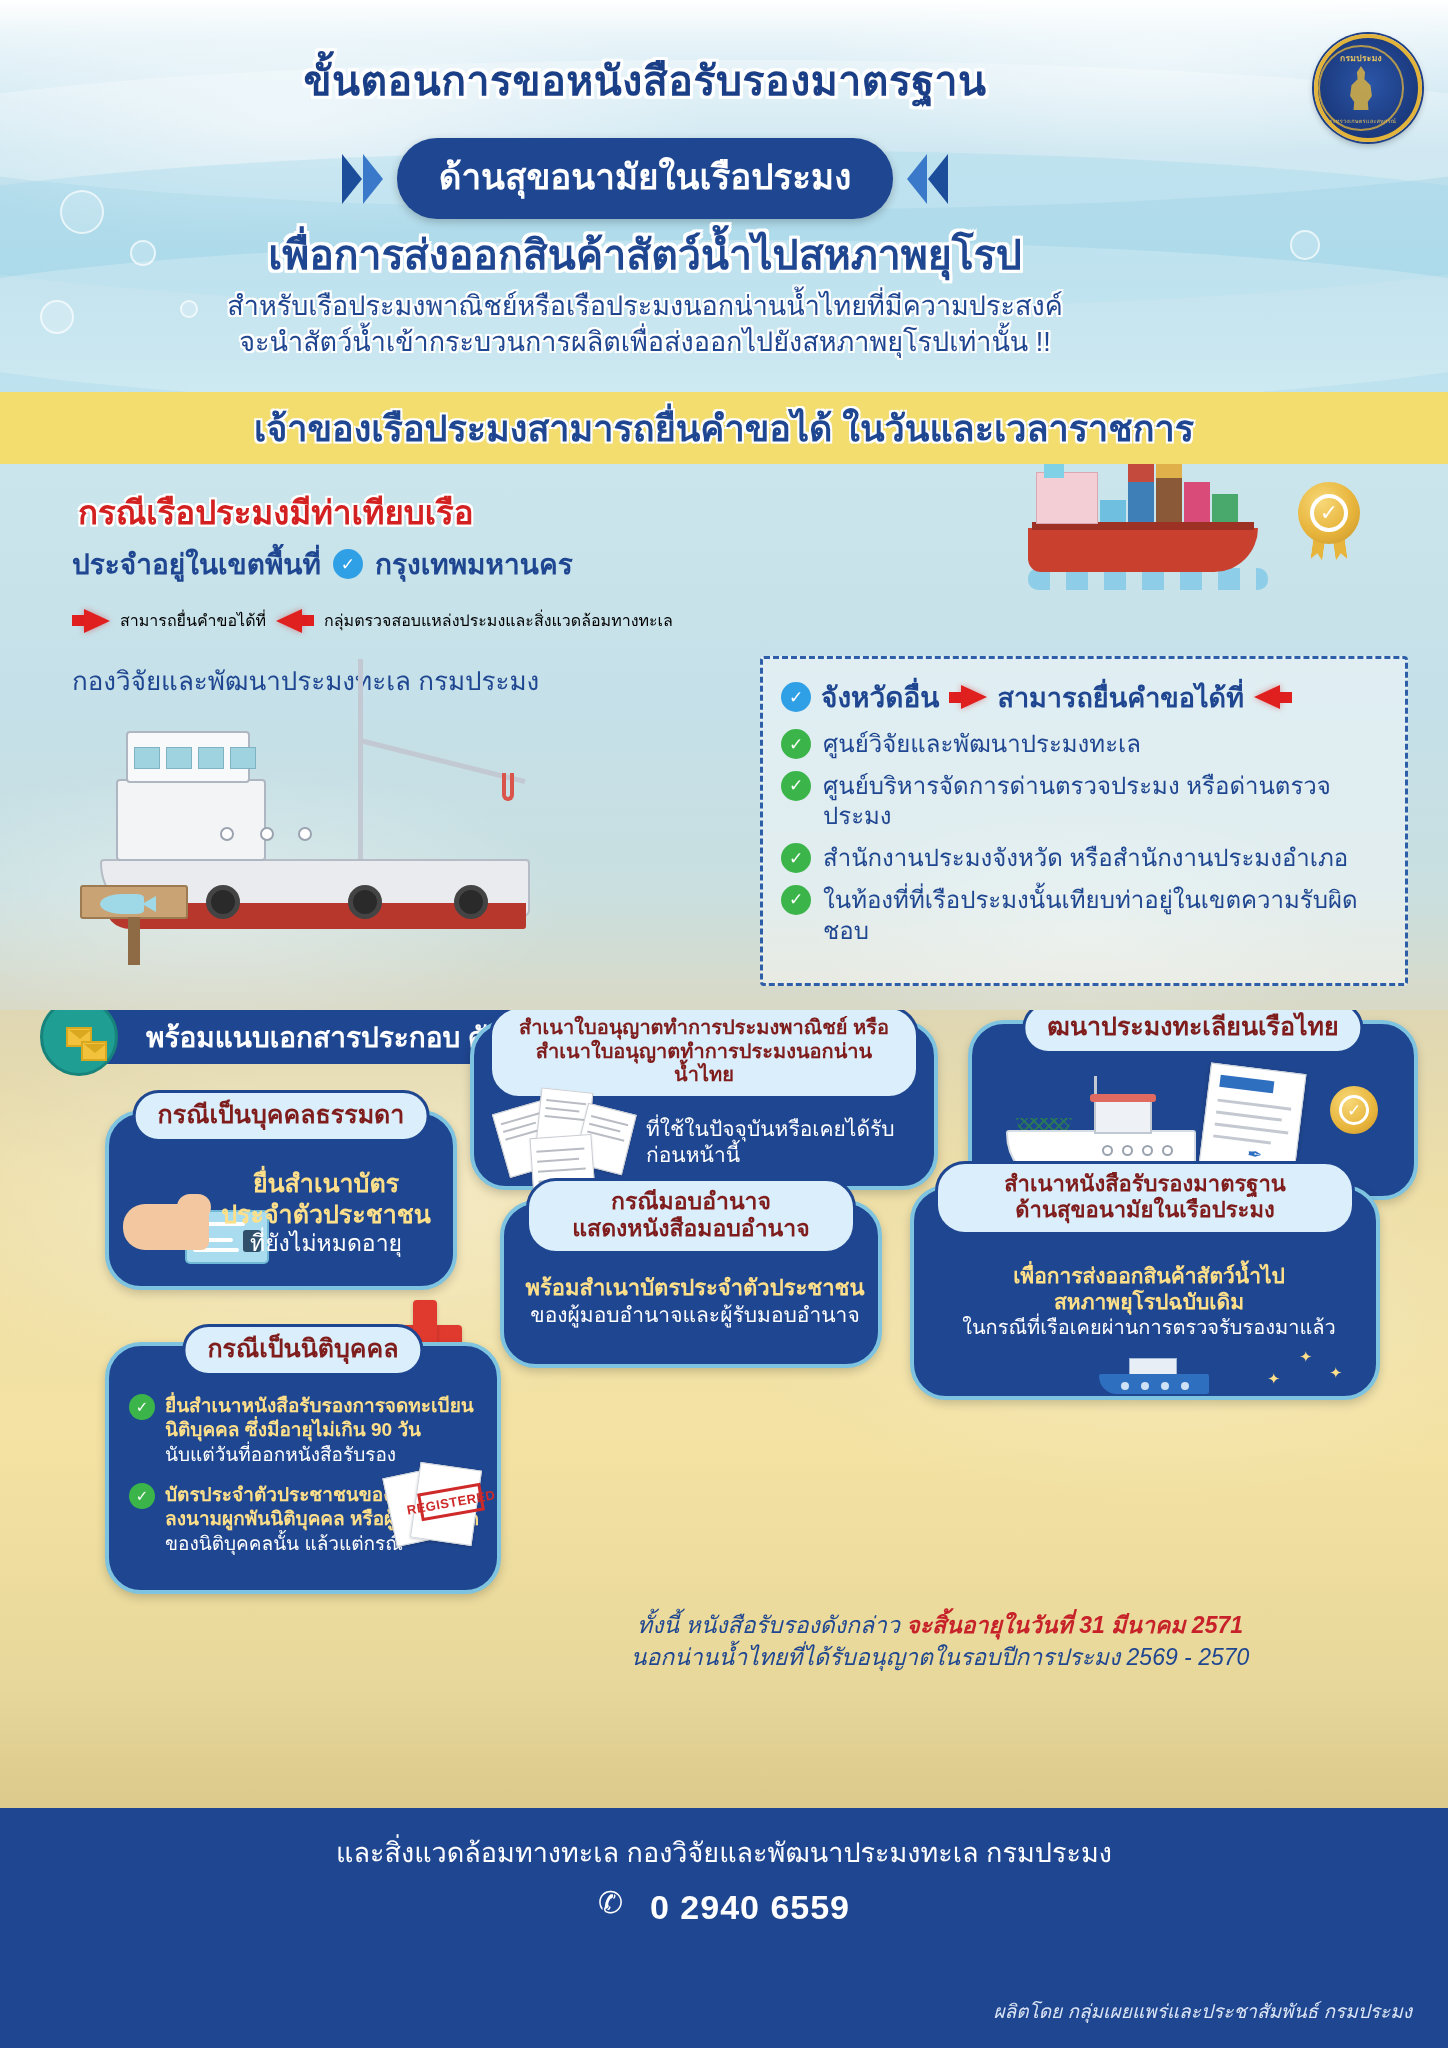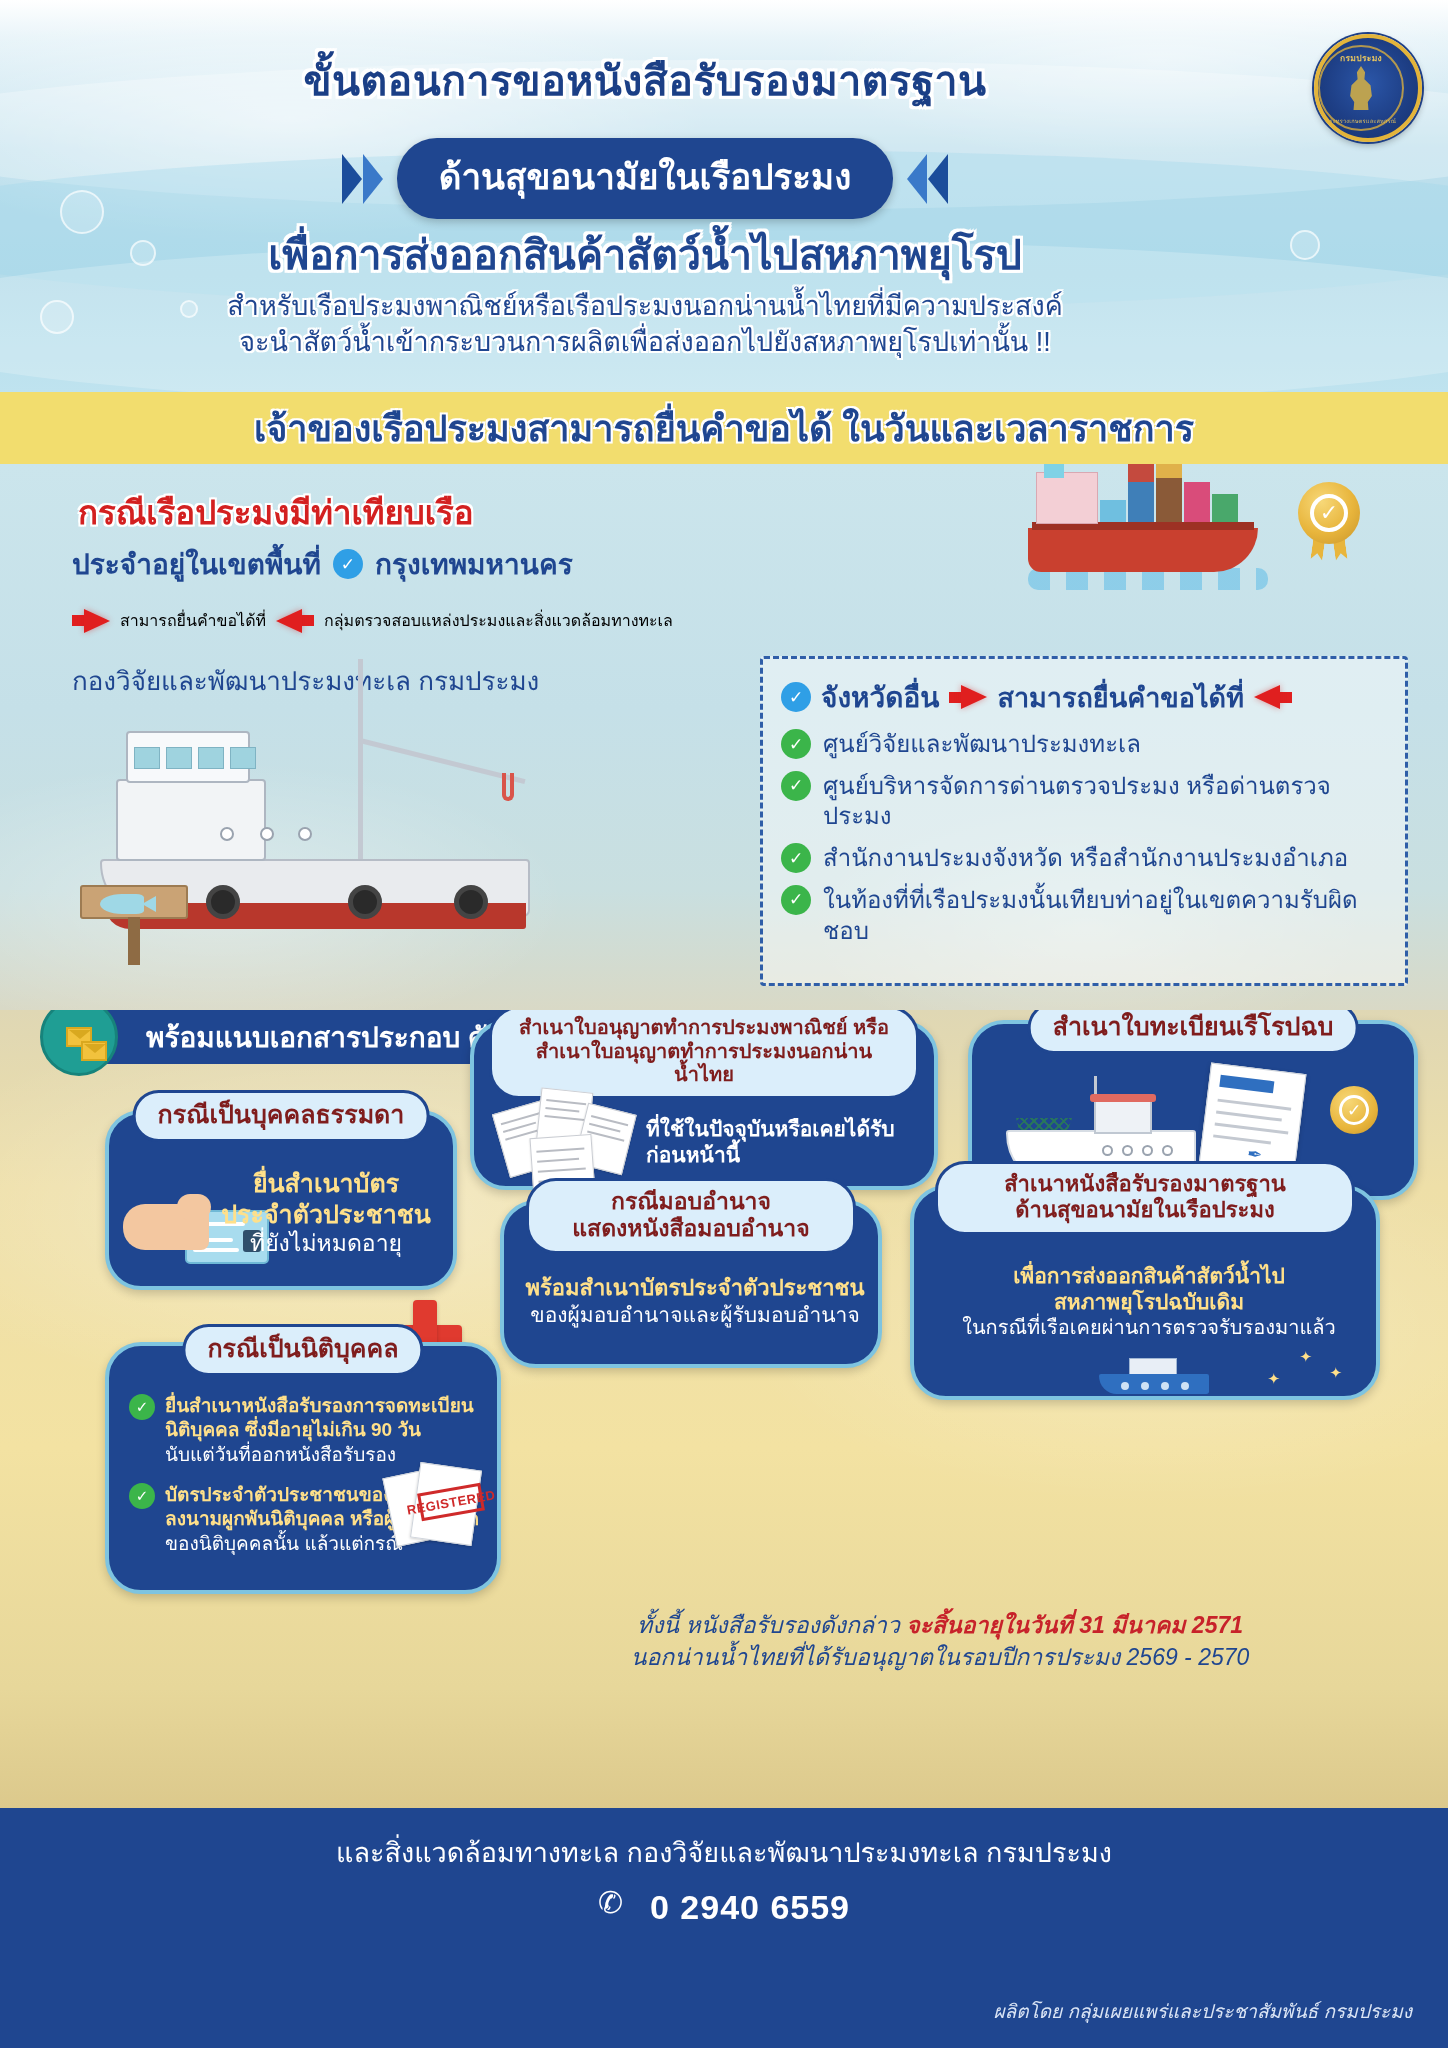--- a/index.html
+++ b/index.html
@@ -327,21 +327,21 @@
   .idhand .palm { position:absolute; left:0; top: 16px; width: 86px; height: 46px; background:#f3c7a0; border-radius: 22px 8px 8px 22px;}
   .idhand .thumb{ position:absolute; left: 54px; top: 6px; width: 34px; height: 26px; background:#f3c7a0; border-radius: 16px;}
   .idhand .card2{ position:absolute; left: 62px; top: 22px; width: 84px; height: 54px; background:#a8dcee; border:2px solid #6fb9d6; border-radius:5px;}
   .idhand .card2 .ph { position:absolute; right: 6px; top: 18px; width: 18px; height: 22px; background:#2f4f6b; border-radius:3px;}
   .idhand .card2 .ln { position:absolute; left: 6px; height: 4px; background:#fff; border-radius:2px;}
   .idhand .card2 .ln.a { top: 10px; width: 52px;} .idhand .card2 .ln.b { top: 26px; width: 40px;}
   .idhand .card2 .ln.c { top: 36px; width: 46px;} .idhand .card2 .chip { position:absolute; left: 8px; top: 20px; width:12px;height:10px;background:#e6b83c;}
 
   #card-license { left: 470px; top: 10px; width: 468px; height: 170px; }
   #card-license .cap { font-size: 20px; top: -18px; width: 430px; white-space: normal;}
-  #card-license .body { position:absolute; right: 18px; top: 92px; width: 270px; font-size: 21px; line-height: 1.22; font-weight: bold;}
+  #card-license .body { position:absolute; right: 18px; top: 92px; width: 270px; font-size: 21px; line-height: 1.22;}
   .docs-ill { position:absolute; left: 20px; top: 62px; width: 160px; height: 110px;}
   .docs-ill .pg { position:absolute; background:#fff; border:1px solid #c9ccd2; box-shadow:0 1px 2px rgba(0,0,0,.16);}
   .docs-ill .pg .l { position:absolute; left:5px; height:2px; background:#b9bcc3;}
   .docs-ill .p1 { left: 6px;  top: 20px; width: 52px; height: 66px; transform: rotate(-16deg);}
   .docs-ill .p2 { left: 44px; top: 4px;  width: 52px; height: 66px; transform: rotate(6deg);}
   .docs-ill .p3 { left: 86px; top: 22px; width: 50px; height: 62px; transform: rotate(14deg);}
   .docs-ill .p4 { left: 38px; top: 50px; width: 62px; height: 74px; transform: rotate(-4deg);}
   .docs-ill .chk { position:absolute; left: 64px; top: 108px; font-size: 22px; color:#cf2a2a; font-weight:bold;}
 
   #card-shipreg { left: 968px; top: 10px; width: 450px; height: 180px; }
@@ -652,21 +652,21 @@
             <div class="l" style="top:22px;width:42px"></div>
             <div class="l" style="top:32px;width:48px"></div>
             <div class="l" style="top:42px;width:40px"></div>
           </div>
         <div class="chk">✓</div>
       </div>
       <div class="body c-white">ที่ใช้ในปัจจุบันหรือเคยได้รับก่อนหน้านี้</div>
     </div>
 
     <div class="card" id="card-shipreg">
-      <div class="cap">สำเนาใบทะเบียนเรืโรปฉบ</div>
+      <div class="cap">ฒนาประมงทะเลียนเรือไทย</div>
       <div class="shipreg-ill">
         <div class="sr-mast"></div>
           <div class="sr-net"></div>
         <div class="sr-boat"></div>
           <div class="sr-red"></div>
         <div class="sr-cab"></div>
           <div class="sr-roof"></div>
         <div class="sr-win a"></div>
           <div class="sr-win b"></div>
           <div class="sr-win c"></div>

